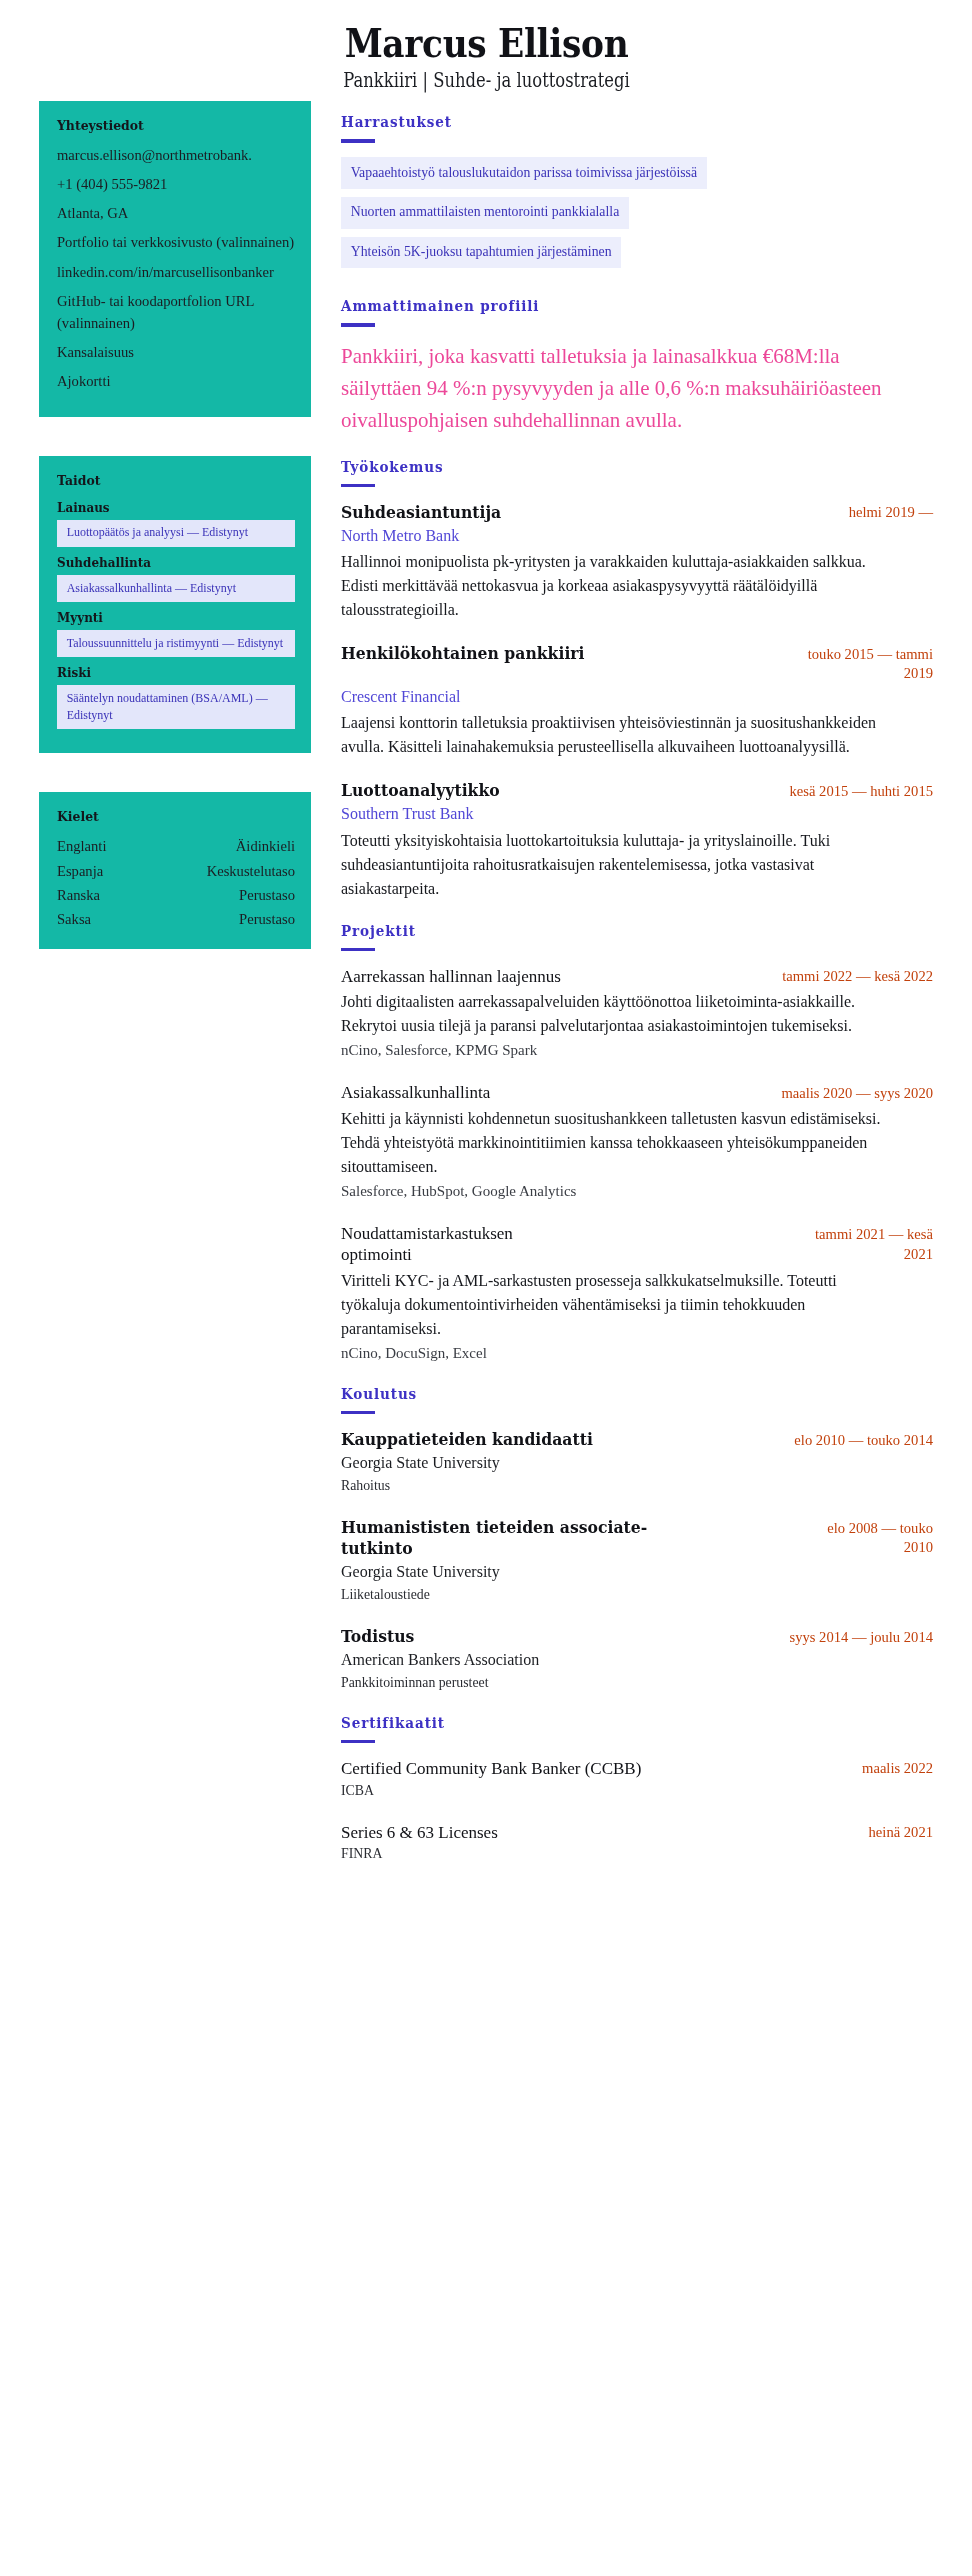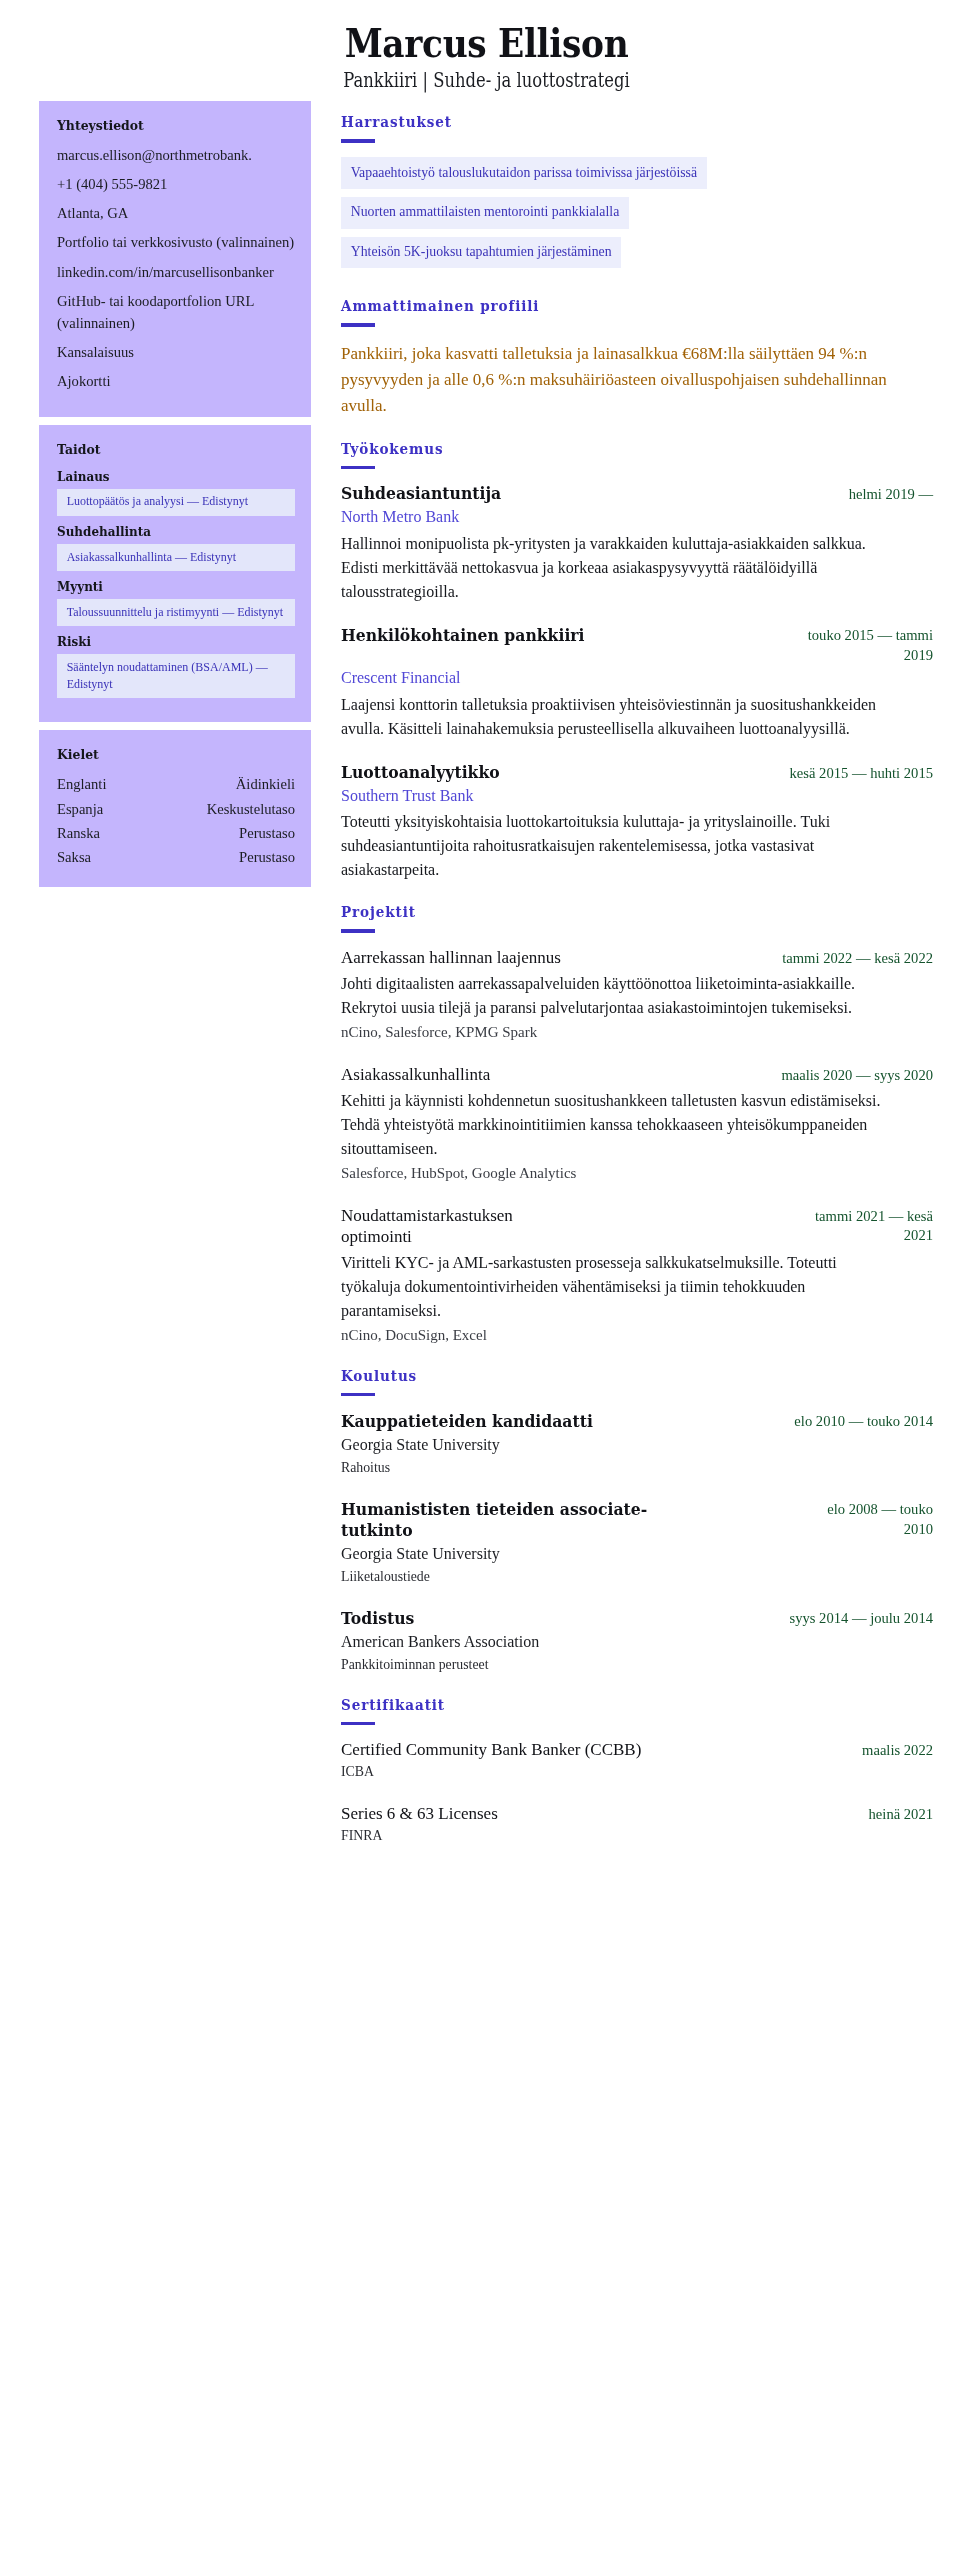--- a/index.html
+++ b/index.html
@@ -54,23 +54,23 @@
   }
   .main {
     position: absolute;
     left: 341px;
     top: 12px;
     width: 592px;
   }
 
   
   .panel {
-    background: #c4b5fd;
+    background: #14b8a6;
     padding: 16px 16px 17px 18px;
-    margin-bottom: 8px;
+    margin-bottom: 39px;
     box-sizing: border-box;
   }
   .panel-title {
     font-family: "DejaVu Serif", "Liberation Serif", serif;
     font-weight: 700;
     font-size: 13.8px;
     color: #14161b;
     margin: 0 0 11.4px 0;
     transform: scaleX(0.9);
     transform-origin: left center;
@@ -151,23 +151,23 @@
     color: #3b33b8;
     font-size: 13.8px;
     line-height: 1.3;
     padding: 6.5px 9.7px 7.3px 9.7px;
     margin-bottom: 8px;
   }
   .chip-row { display: block; }
 
   
   .summary-text {
-    font-size: 17px;
+    font-size: 21px;
     line-height: 1.52;
-    color: #a16207;
+    color: #ec4899;
     margin: 0;
     max-width: 568px;
   }
 
   
   .entry {
     margin-bottom: 21px;
     position: relative;
   }
   .entry-head {
@@ -189,21 +189,21 @@
   }
   .entry-title.regular {
     font-weight: 400;
     font-family: "Liberation Serif", "DejaVu Serif", serif;
     transform: none;
     font-size: 17px;
   }
   .entry-date {
     font-size: 14.6px;
     line-height: 1.35;
-    color: #14532d;
+    color: #c2410c;
     text-align: right;
     white-space: normal;
     flex: 0 0 auto;
     width: 154px;
     padding-top: 1.6px;
   }
   .entry-date.narrow { width: 122px; }
   .entry-org {
     font-size: 16px;
     line-height: 1.4;

